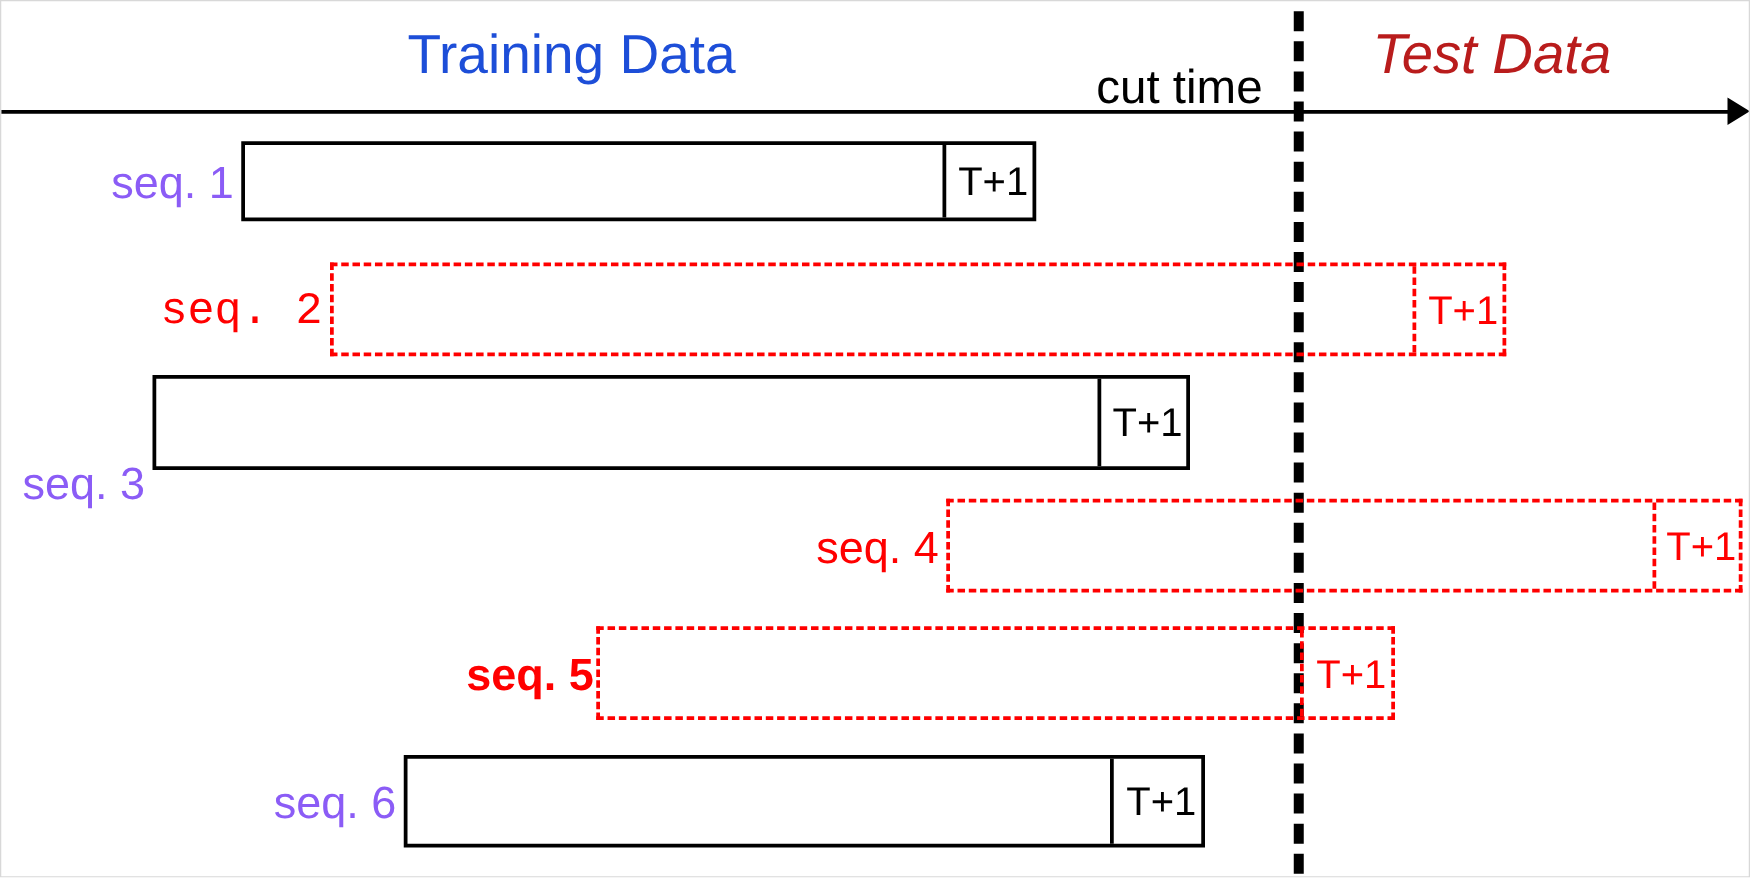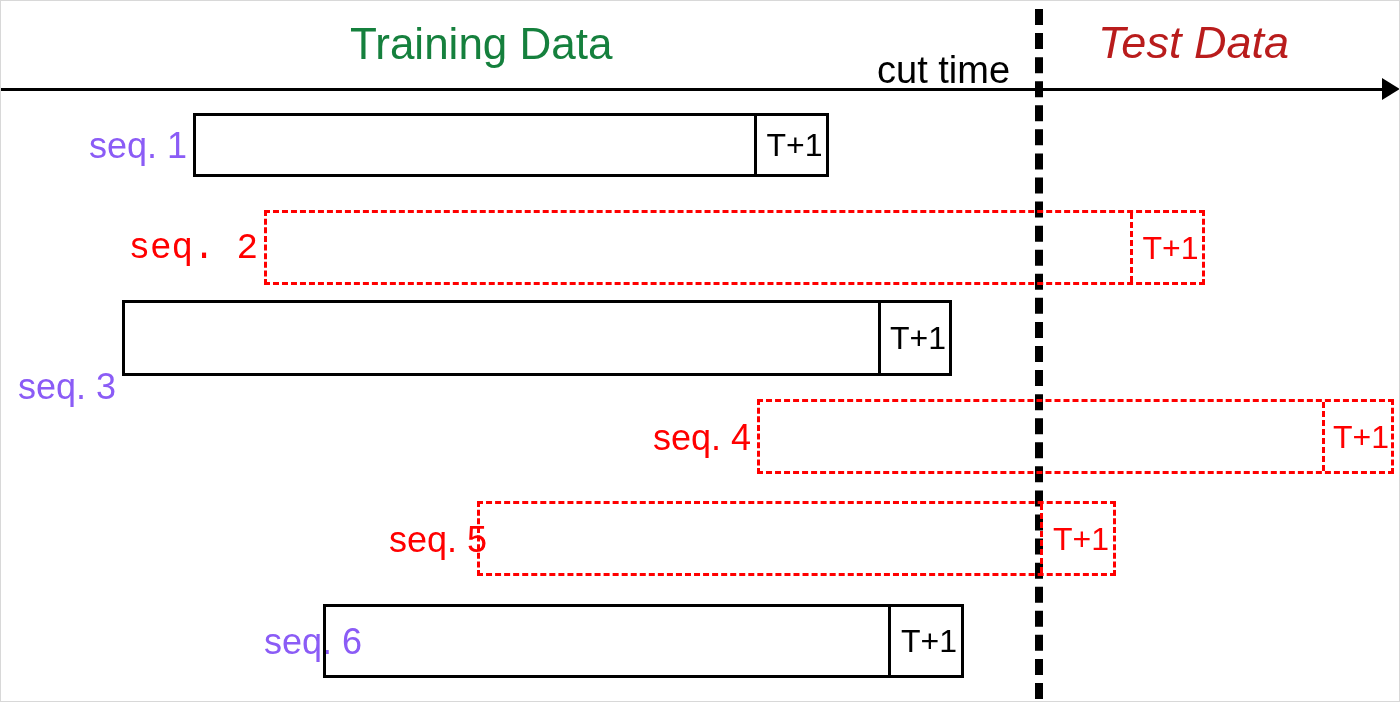--- a/index.html
+++ b/index.html
@@ -56,22 +56,21 @@
   
   .hdr {
     position: absolute;
     white-space: nowrap;
     line-height: 1;
   }
   .hdr-training {
     left: 325px;
     top: 21px;
     font-size: 44px;
-    color: #15803d;
-    margin-left: 24px;
+    color: #1d4ed8;
   }
   .hdr-cuttime {
     left: 876px;
     top: 50px;
     font-size: 38px;
     color: #000000;
   }
   .hdr-test {
     left: 1097px;
     top: 19px;
@@ -166,28 +165,28 @@
 
   <div class="seq-row">
     <div class="seq-label red" id="lbl4" style="left: 0px; width: 750px; top: 418.5px;">seq. 4</div>
     <div class="seq-box dashed" id="box4" style="left: 756px; top: 398px; width: 637px; height: 75px;">
       <div class="seq-divider dashed" id="div4" style="left: 562px;"></div>
       <div class="tplus1 red" id="tp4" style="left: 573px; top: 18.5px;">T+1</div>
     </div>
   </div>
 
   <div class="seq-row">
-    <div class="seq-label red" id="lbl5" style="left: 16px; width: 470px; top: 520.5px;">seq. 5</div>
+    <div class="seq-label red" id="lbl5" style="left: 4px; width: 470px; top: 520.5px; font-weight: bold;">seq. 5</div>
     <div class="seq-box dashed" id="box5" style="left: 476px; top: 500px; width: 639px; height: 75px;">
       <div class="seq-divider dashed" id="div5" style="left: 560px;"></div>
       <div class="tplus1 red" id="tp5" style="left: 573px; top: 18.5px;">T+1</div>
     </div>
   </div>
 
   <div class="seq-row">
-    <div class="seq-label black" id="lbl6" style="left: 0px; width: 316px; top: 623px; padding-left: 45px;">seq. 6</div>
+    <div class="seq-label black" id="lbl6" style="left: 0px; width: 316px; top: 623px;">seq. 6</div>
     <div class="seq-box solid" id="box6" style="left: 322px; top: 603px; width: 641px; height: 74px;">
       <div class="seq-divider solid" id="div6" style="left: 562px;"></div>
       <div class="tplus1 black" id="tp6" style="left: 575px; top: 18px;">T+1</div>
     </div>
   </div>
 
 </div>
 
 </body></html>

